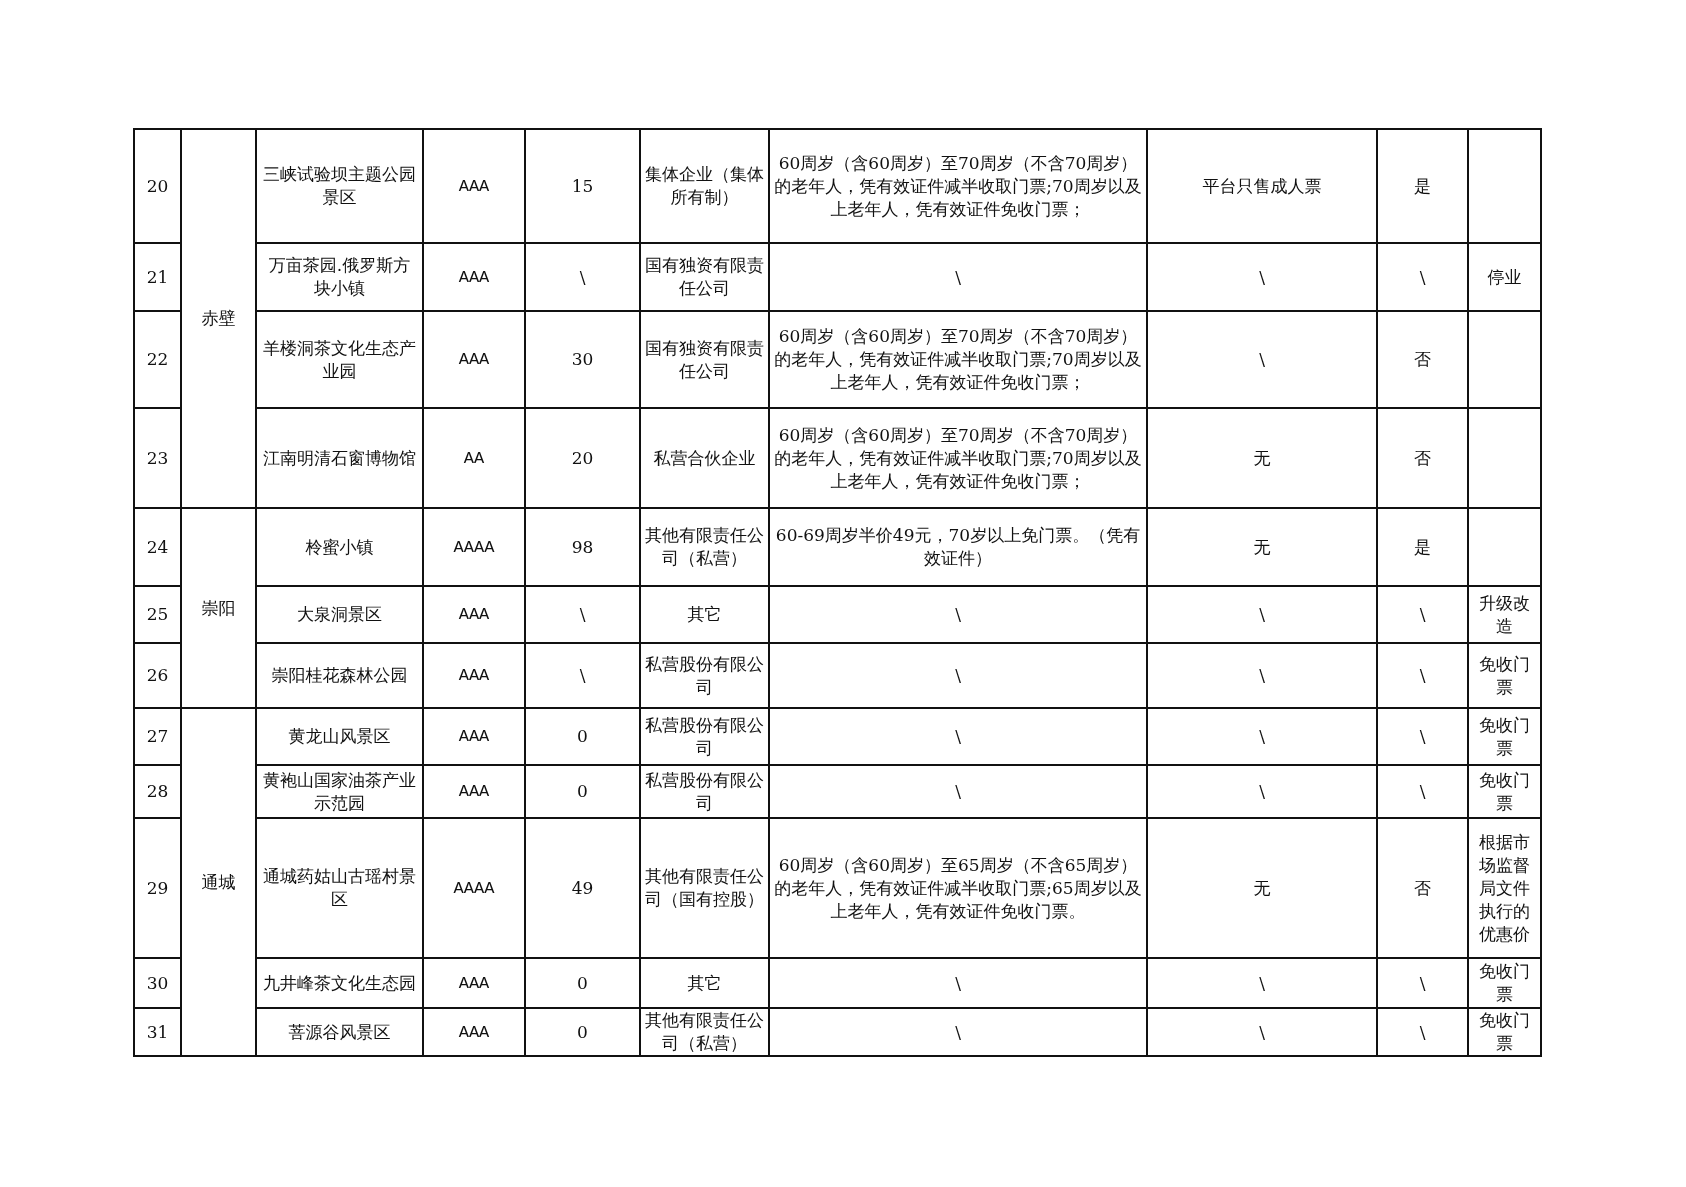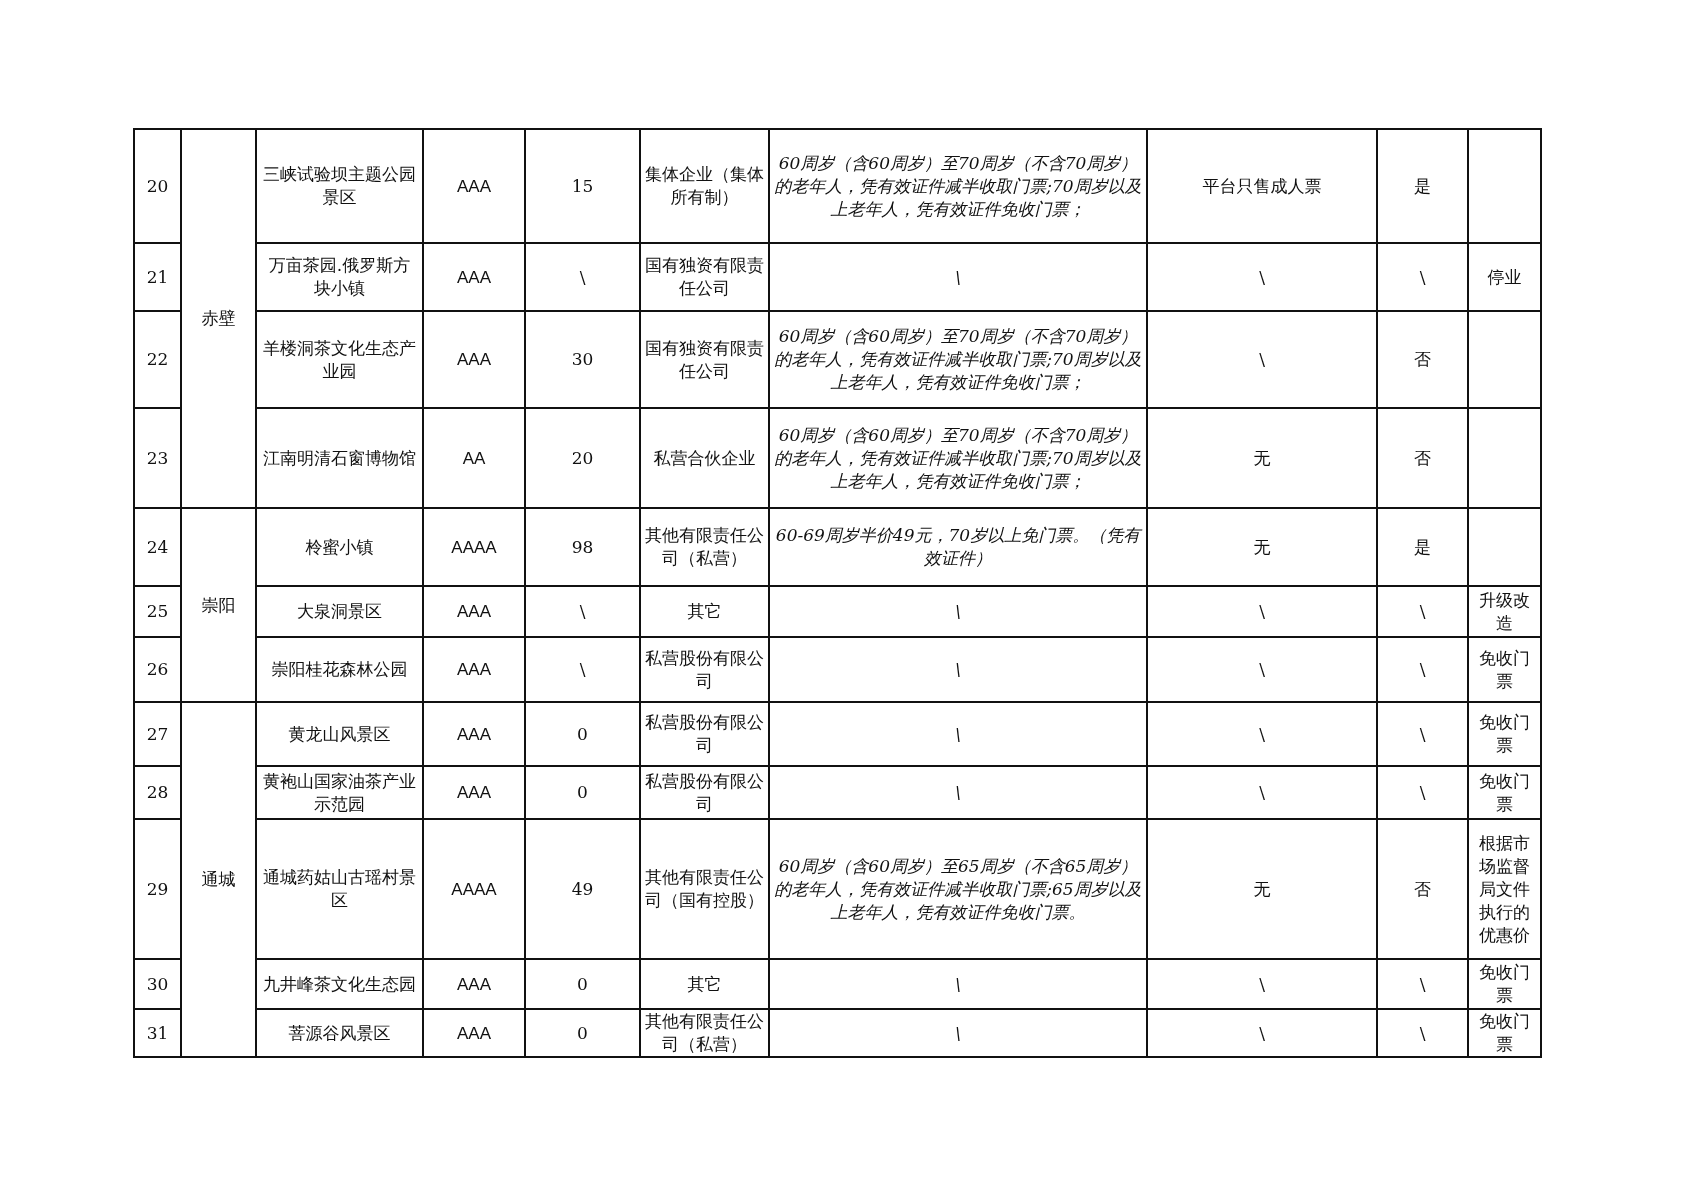--- a/index.html
+++ b/index.html
@@ -2,24 +2,24 @@
 <html><head>
 <meta charset="utf-8">
 <style>
   html, body { margin: 0; padding: 0; background: #ffffff; }
   body { width: 1686px; height: 1187px; position: relative; overflow: hidden;
          font-family: "DejaVu Serif", "Liberation Serif", serif; color: #111; }
   table.doc { position: absolute; left: 133px; top: 128px; border-collapse: collapse;
               table-layout: fixed; width: 1407px; }
   table.doc td { border: 2px solid #111; text-align: center; vertical-align: middle;
                  font-size: 17px; line-height: 23px; padding: 0 4px; word-break: break-all; }
-  td.policy { font-size: 18px; line-height: 23px; padding: 0 3px; font-style: italic; }
+  td.policy { font-size: 18px; line-height: 23px; padding: 0 3px; }
   td.small { font-size: 14px; padding: 0 2px; }
   td.note { font-size: 18px; line-height: 25px; padding: 0 3px; font-family: Liberation Serif, serif; }
-  td.sym { font-family: Liberation Sans, sans-serif; border-radius: 12px; }
+  td.sym { font-family: Liberation Mono, monospace; border-radius: 12px; }
 </style>
 </head>
 <body>
 
 <table class="doc">
   <colgroup>
     <col style="width:47px">
       <col style="width:75px">
       <col style="width:167px">
       <col style="width:102px">
@@ -87,21 +87,21 @@
       <td>柃蜜小镇</td>
       <td class="sym">AAAA</td>
       <td>98</td>
       <td>其他有限责任公司（私营）</td>
       <td class="policy">60-69周岁半价49元，70岁以上免门票。（凭有效证件）</td>
       <td>无</td>
       <td>是</td>
       <td class="note"></td>
     </tr>
 
-    <tr style="height:51px">
+    <tr style="height:57px">
       <td>25</td>
       <td>大泉洞景区</td>
       <td class="sym">AAA</td>
       <td>\</td>
       <td>其它</td>
       <td class="policy">\</td>
       <td>\</td>
       <td>\</td>
       <td class="note">升级改造</td>
     </tr>
@@ -111,21 +111,21 @@
       <td>崇阳桂花森林公园</td>
       <td class="sym">AAA</td>
       <td>\</td>
       <td>私营股份有限公司</td>
       <td class="policy">\</td>
       <td>\</td>
       <td>\</td>
       <td class="small">免收门票</td>
     </tr>
 
-    <tr style="height:64px">
+    <tr style="height:57px">
       <td>27</td>
       <td rowspan="5">通城</td>
       <td>黄龙山风景区</td>
       <td class="sym">AAA</td>
       <td>0</td>
       <td>私营股份有限公司</td>
       <td class="policy">\</td>
       <td>\</td>
       <td>\</td>
       <td class="small">免收门票</td>

